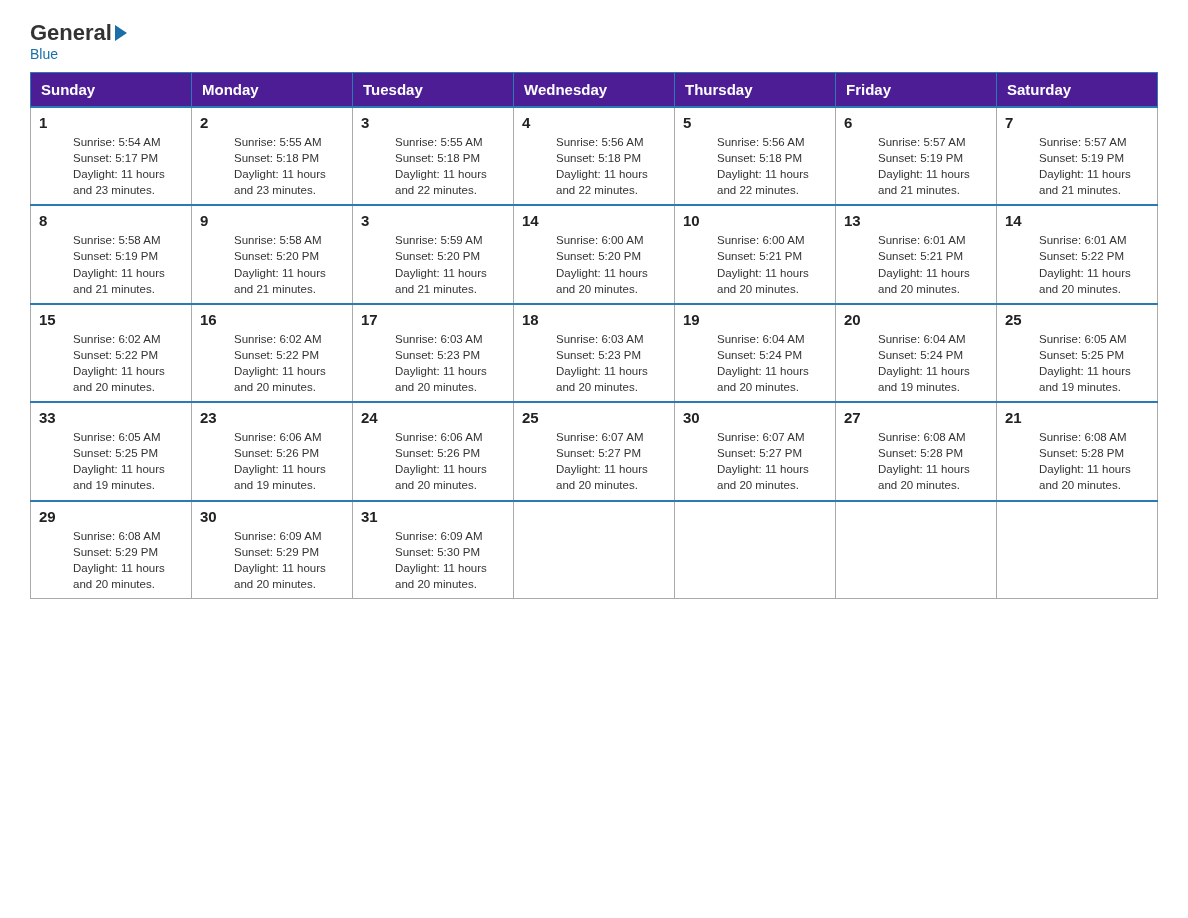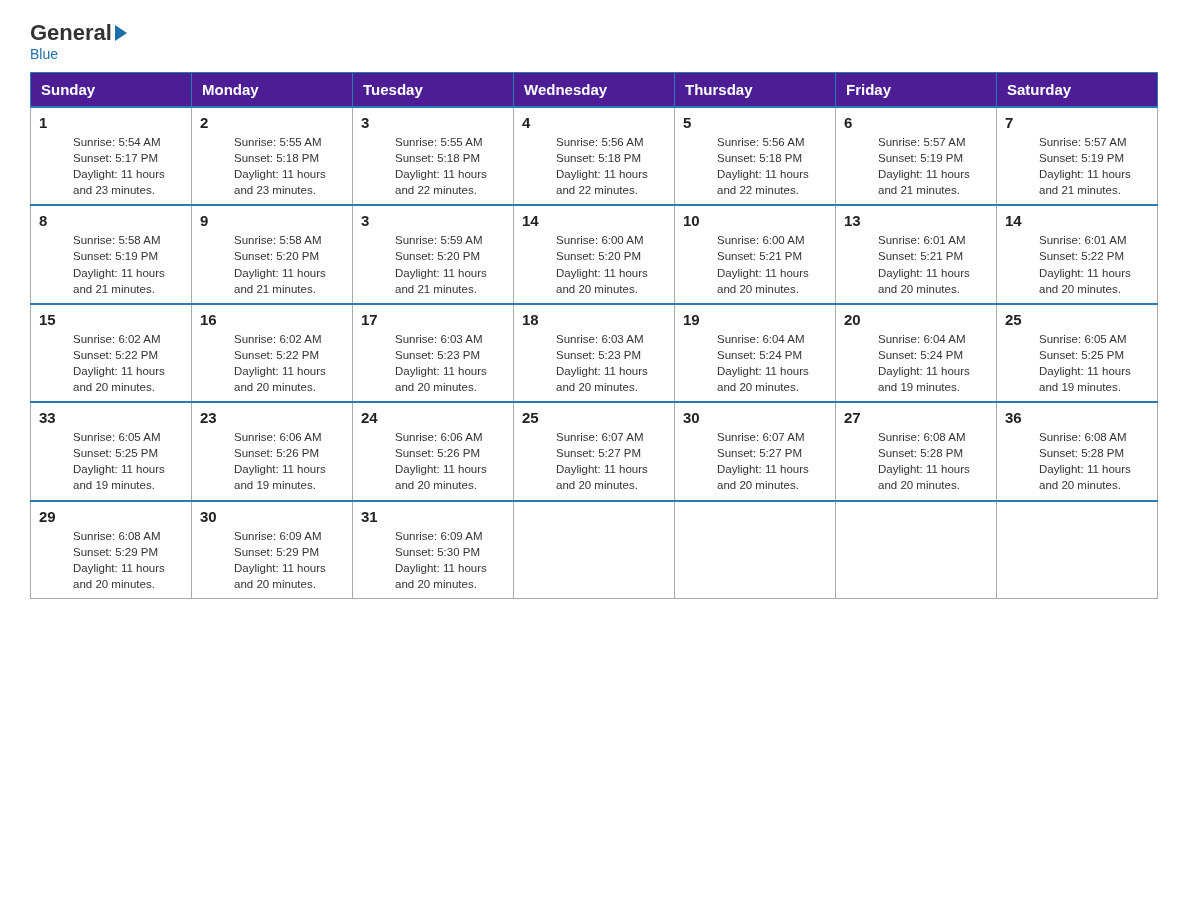--- a/index.html
+++ b/index.html
@@ -243,21 +243,21 @@
         </td>
         <td>
           <span class="day-number">30</span>
           <div class="day-info">Sunrise: 6:07 AM<br>Sunset: 5:27 PM<br>Daylight: 11 hours<br>and 20 minutes.</div>
         </td>
         <td>
           <span class="day-number">27</span>
           <div class="day-info">Sunrise: 6:08 AM<br>Sunset: 5:28 PM<br>Daylight: 11 hours<br>and 20 minutes.</div>
         </td>
         <td>
-          <span class="day-number">36</span>
+          <span class="day-number">21</span>
           <div class="day-info">Sunrise: 6:08 AM<br>Sunset: 5:28 PM<br>Daylight: 11 hours<br>and 20 minutes.</div>
         </td>
       </tr>
       <tr>
         <td>
           <span class="day-number">29</span>
           <div class="day-info">Sunrise: 6:08 AM<br>Sunset: 5:29 PM<br>Daylight: 11 hours<br>and 20 minutes.</div>
         </td>
         <td>
           <span class="day-number">30</span>

